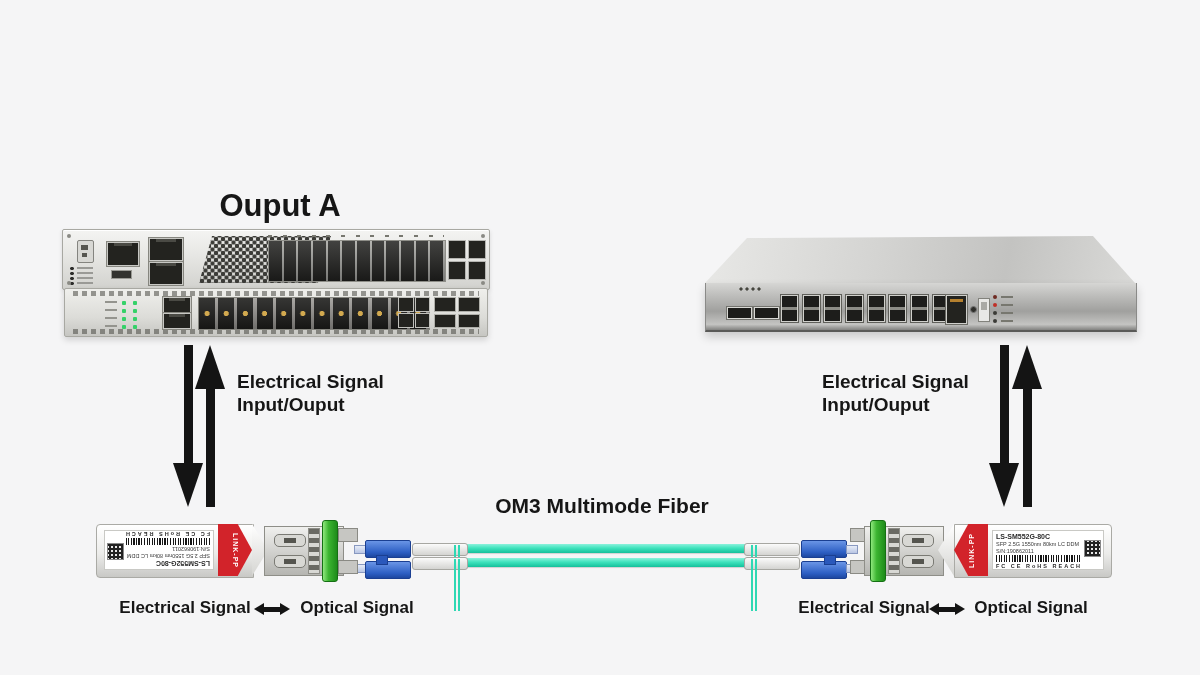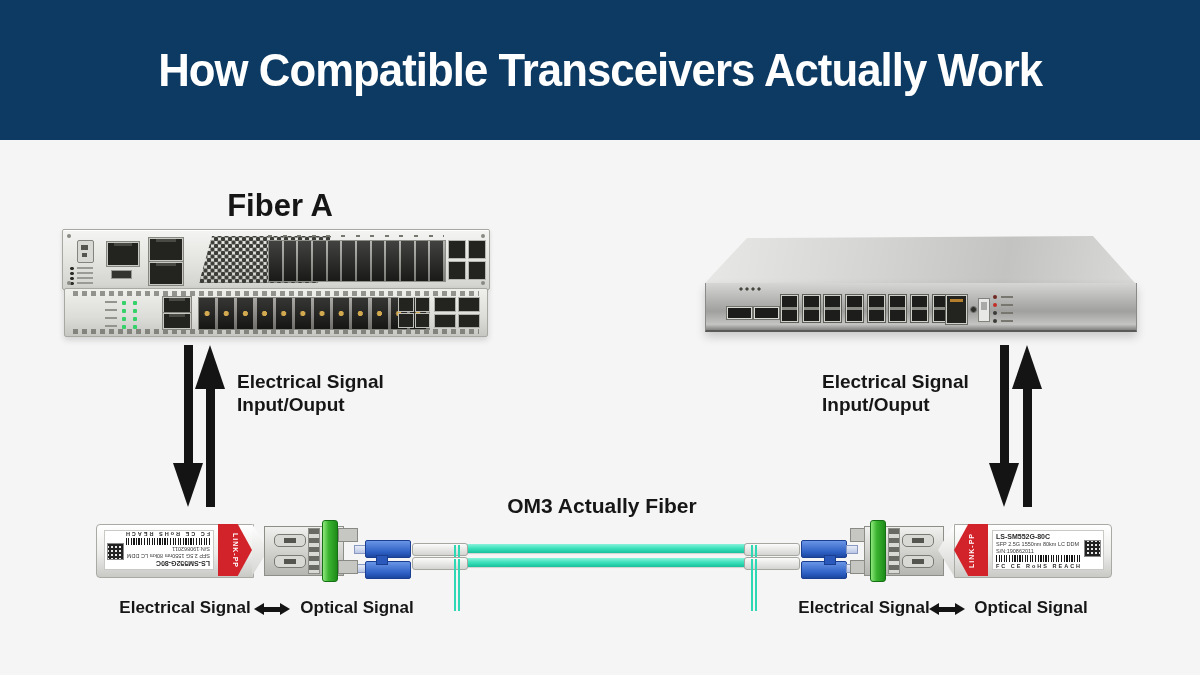--- a/index.html
+++ b/index.html
@@ -108,25 +108,22 @@
   .pill:before{content:"";position:absolute;left:9px;top:3px;width:12px;height:5px;background:#55554f;}
   .holes{top:10px;width:10px;height:44px;border:1px solid #8e8e88;background:repeating-linear-gradient(180deg,#6a6a64 0 5px,#d8d8d4 5px 9px);}
   .clasp{top:2px;width:14px;height:60px;border-radius:3px;background:linear-gradient(90deg,#8fe87d,#3cb531 40%,#1e8c1a);border:1px solid #157013;}
   .prong{background:#c6c6c2;border:1px solid #8a8a84;}
 </style>
 </head>
 <body>
 
 <div class="canvas">
 
-  <div class="abs banner">
-    <h1>How Compatible Transceivers Actually Work</h1>
-  </div>
-
-  <div class="abs dev-label" style="left:150px;top:188px;">Fiber A</div>
+
+  <div class="abs dev-label" style="left:150px;top:188px;">Ouput A</div>
 
   <div class="abs swA">
     <div class="abs unit1">
       <div class="abs badge"></div>
       <div class="abs panel-leds"></div>
       <div class="abs rj45" style="left:44px;top:12px;width:30px;height:22px;"></div>
       <div class="abs usb" style="left:48px;top:40px;width:19px;height:7px;"></div>
       <div class="abs rj45" style="left:86px;top:8px;width:32px;height:21px;"></div>
       <div class="abs rj45" style="left:86px;top:32px;width:32px;height:21px;"></div>
       <div class="abs ventA"></div>
@@ -209,21 +206,21 @@
 
   <div class="abs shaft-v" style="left:1000px;top:345px;height:118px;"></div>
   <div class="abs head-down" style="left:989px;top:463px;"></div>
   <div class="abs head-up" style="left:1012px;top:345px;"></div>
   <div class="abs shaft-v" style="left:1023px;top:389px;height:118px;"></div>
   <div class="abs io-label" style="left:822px;top:370px;">
     <div>Electrical Signal</div>
     <div>Input/Ouput</div>
   </div>
 
-  <div class="abs fiber-label" style="left:452px;top:494px;">OM3 Actually Fiber</div>
+  <div class="abs fiber-label" style="left:452px;top:494px;">OM3 Multimode Fiber</div>
 
   <div class="abs">
     <div class="abs strand" style="left:440px;top:544px;width:330px;"></div>
     <div class="abs strand" style="left:440px;top:558px;width:330px;"></div>
     <div class="abs boot" style="left:412px;top:543px;">
         <span class="band" style="right:6px;"></span>
       </div>
     <div class="abs boot" style="left:412px;top:557px;">
         <span class="band" style="right:6px;"></span>
       </div>

